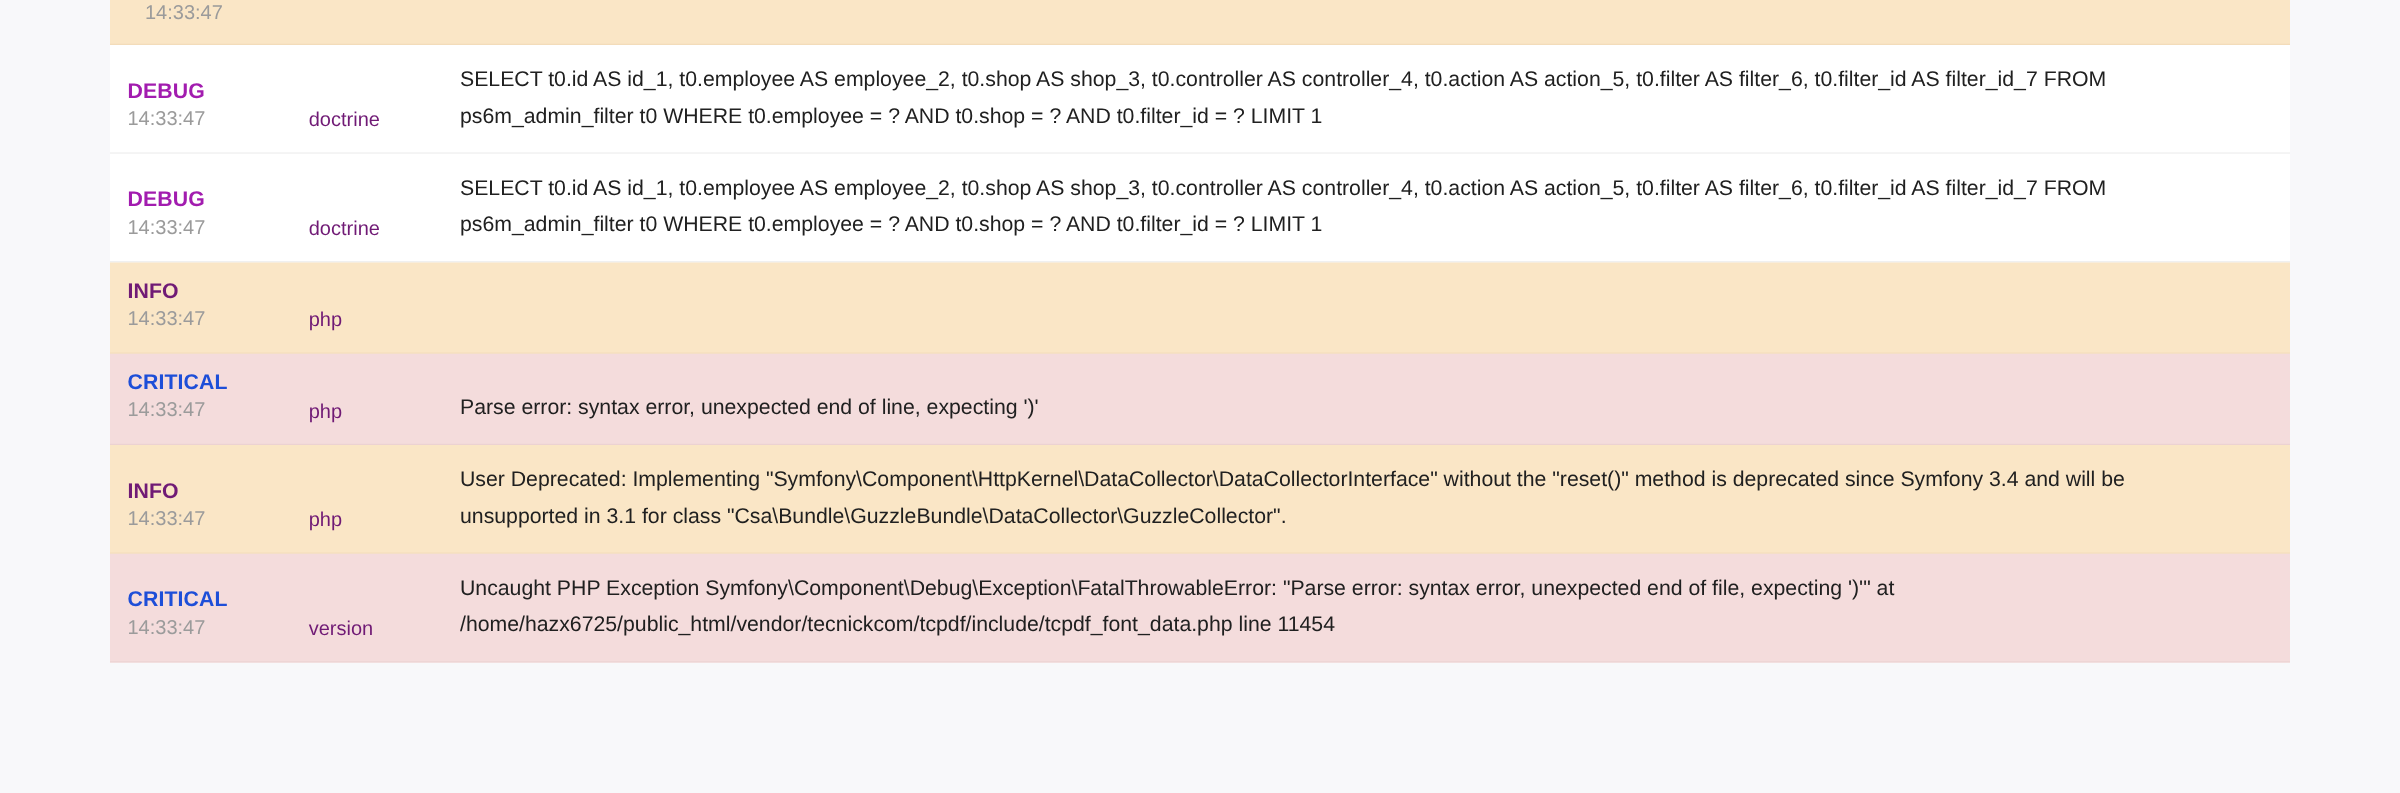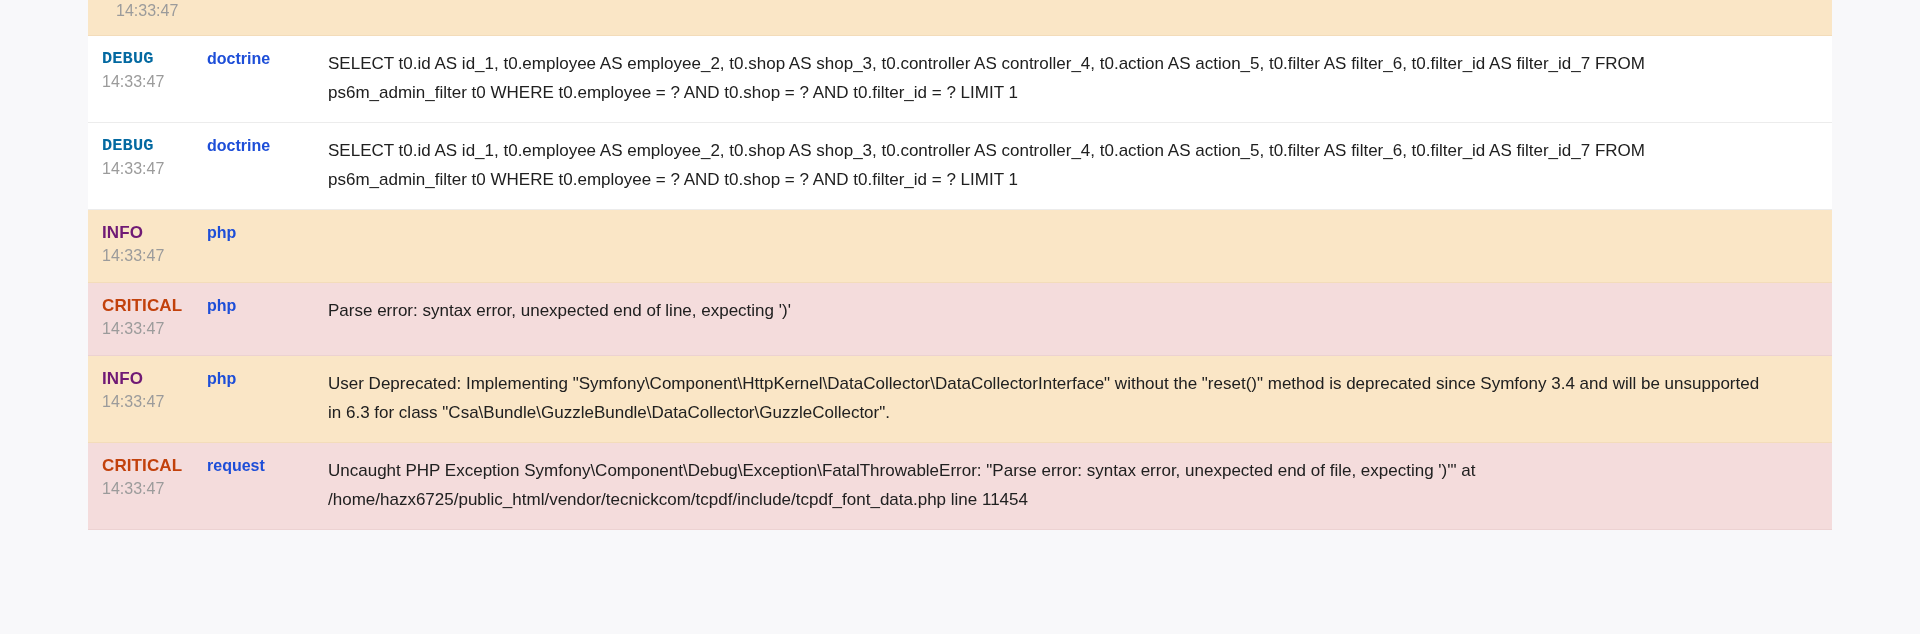--- a/index.html
+++ b/index.html
@@ -19,21 +19,21 @@
   #log-panel {
     position: absolute;
     left: 88px;
     top: 0;
     width: 1744px;
     background: #ffffff;
   }
 
   .log-row {
     display: flex;
-    align-items: flex-start;
+    align-items: flex-end;
     border-bottom: 1px solid #ececec;
     background: #ffffff;
     padding: 13px 0 15px 0;
     box-sizing: border-box;
   }
   .log-row.first-partial {
     padding-top: 0;
     padding-bottom: 13px;
   }
 
@@ -48,40 +48,41 @@
     padding-left: 14px;
     box-sizing: border-box;
   }
   .level-name {
     font-size: 17px;
     font-weight: bold;
     line-height: 20px;
     letter-spacing: 0.1px;
     white-space: nowrap;
   }
-  .level-name.lv-DEBUG    { color: #0369a1; font-family: Liberation Mono, monospace; }
+  .level-name.lv-DEBUG    { color: #a21caf; }
   .level-name.lv-INFO     { color: #701a75; }
-  .level-name.lv-CRITICAL { color: #c2410c; }
+  .level-name.lv-CRITICAL { color: #1d4ed8; }
 
   .level-time {
     font-size: 16px;
     color: #9b9b9b;
     line-height: 22px;
     margin-top: 2px;
     white-space: nowrap;
   }
 
   .col-channel {
     width: 105px;
     flex: 0 0 105px;
     font-size: 16px;
-    font-weight: bold;
-    color: #1d4ed8;
+    font-weight: normal;
+    color: #701a75;
     line-height: 20px;
     white-space: nowrap;
+    margin-left: 40px;
   }
 
   .col-message {
     flex: 1 1 auto;
     font-size: 17px;
     color: #202020;
     line-height: 29px;
     padding-right: 62px;
     word-break: break-word;
     margin-left: 16px;
@@ -140,25 +141,25 @@
     </div>
     <div class="col-channel">php</div>
     <div class="col-message">Parse error: syntax error, unexpected end of line, expecting ')'</div>
   </div>
       <div class="log-row sev-info">
     <div class="col-level">
       <div class="level-name lv-INFO">INFO</div>
       <div class="level-time">14:33:47</div>
     </div>
     <div class="col-channel">php</div>
-    <div class="col-message">User Deprecated: Implementing "Symfony\Component\HttpKernel\DataCollector\DataCollectorInterface" without the "reset()" method is deprecated since Symfony 3.4 and will be unsupported in 6.3 for class "Csa\Bundle\GuzzleBundle\DataCollector\GuzzleCollector".</div>
+    <div class="col-message">User Deprecated: Implementing "Symfony\Component\HttpKernel\DataCollector\DataCollectorInterface" without the "reset()" method is deprecated since Symfony 3.4 and will be unsupported in 3.1 for class "Csa\Bundle\GuzzleBundle\DataCollector\GuzzleCollector".</div>
   </div>
       <div class="log-row sev-critical">
     <div class="col-level">
       <div class="level-name lv-CRITICAL">CRITICAL</div>
       <div class="level-time">14:33:47</div>
     </div>
-    <div class="col-channel">request</div>
+    <div class="col-channel">version</div>
     <div class="col-message">Uncaught PHP Exception Symfony\Component\Debug\Exception\FatalThrowableError: "Parse error: syntax error, unexpected end of file, expecting ')'" at /home/hazx6725/public_html/vendor/tecnickcom/tcpdf/include/tcpdf_font_data.php line 11454</div>
   </div>
     </div>
 
 </div>
 
 </body></html>

